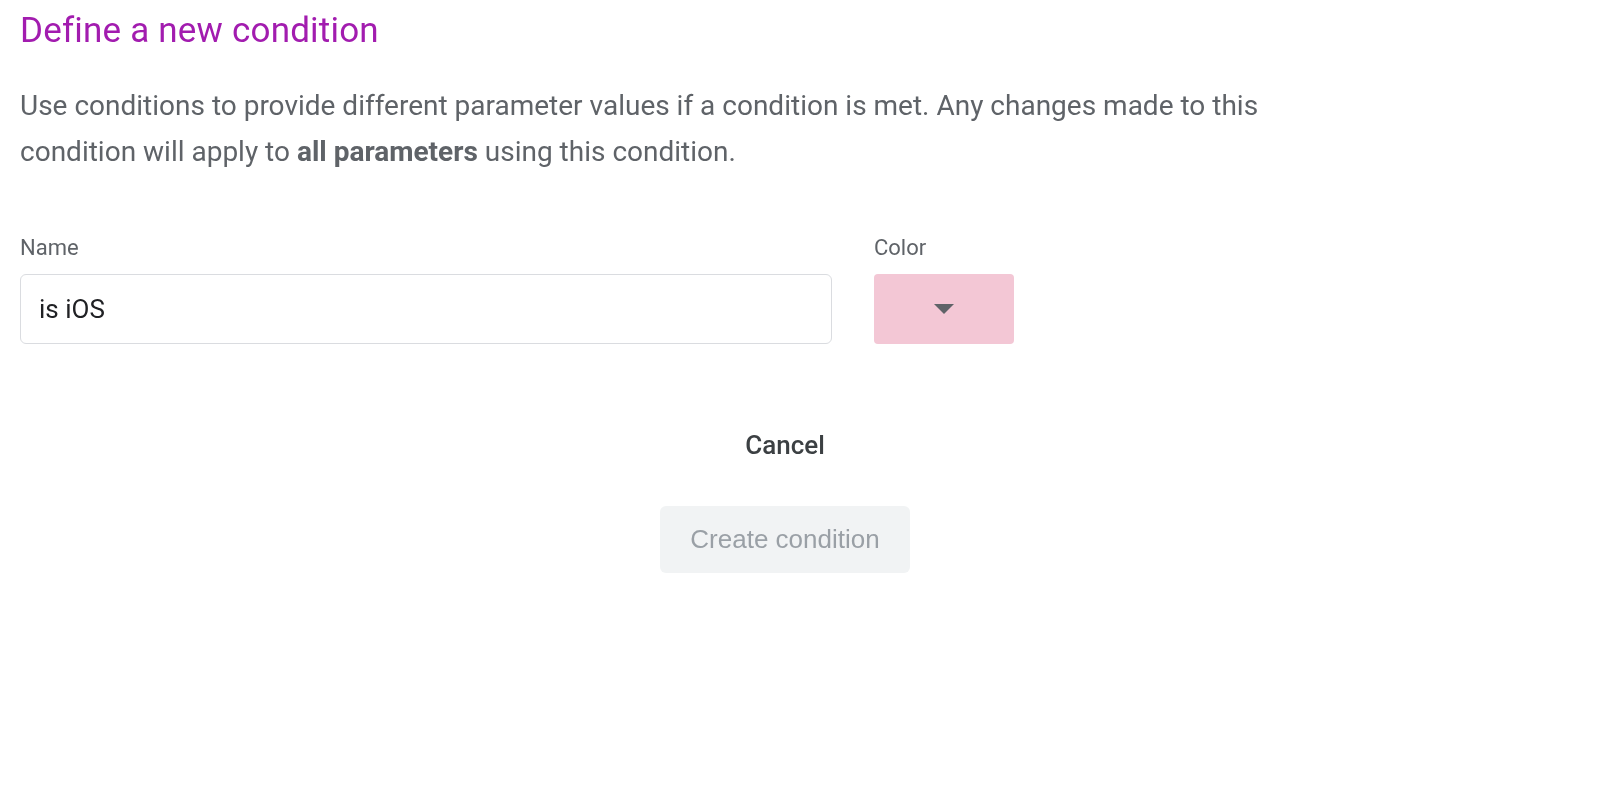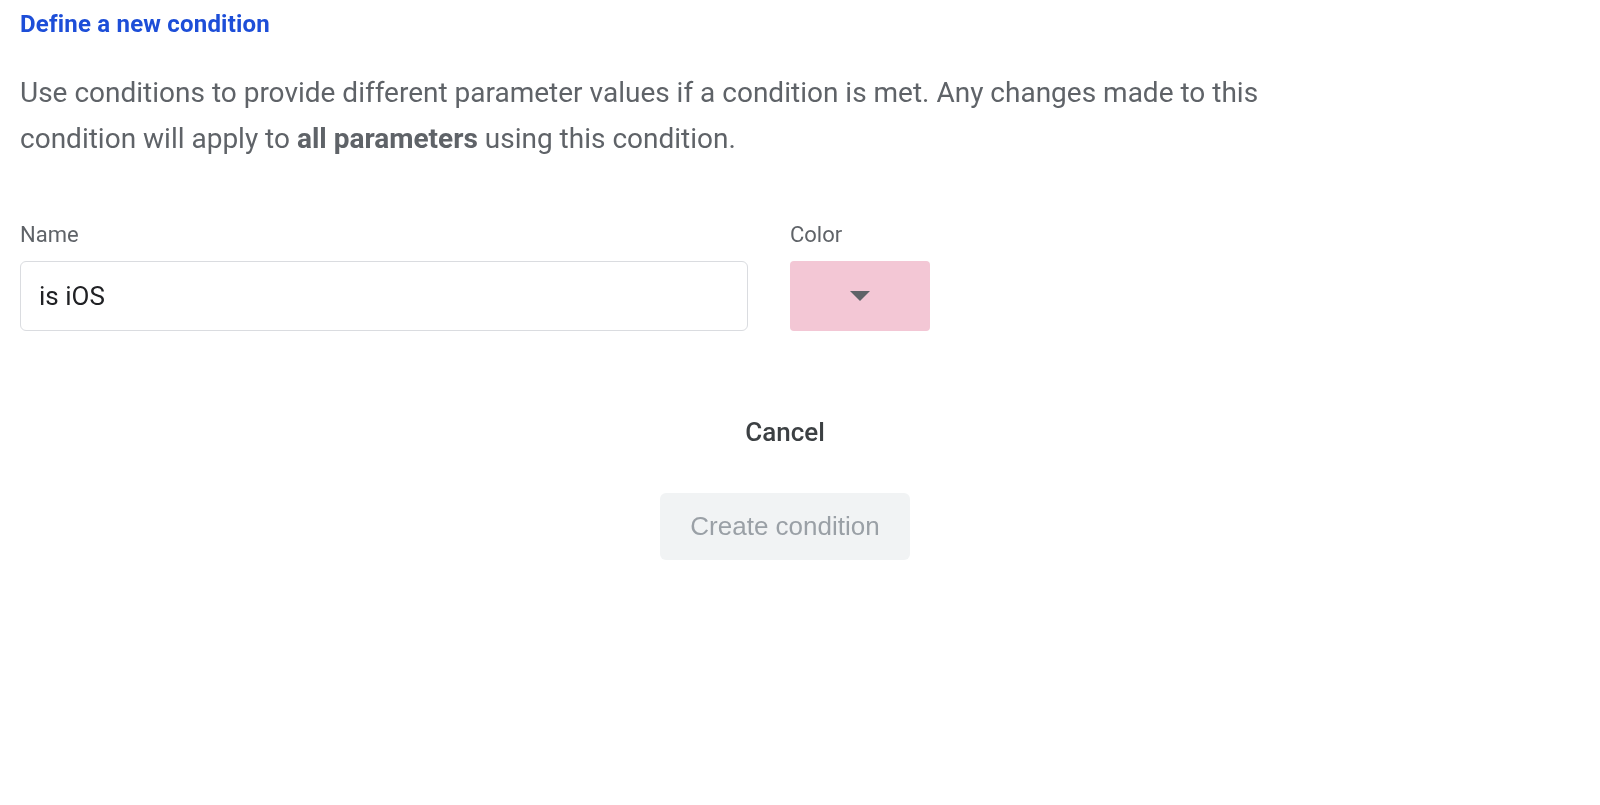--- a/index.html
+++ b/index.html
@@ -8,23 +8,23 @@
       padding: 0;
     }
     body {
       font-family: 'Roboto', 'Helvetica Neue', Arial, sans-serif;
       background: #fff;
       padding: 0 20px;
       width: 1600px;
       color: #202124;
     }
     .page-title {
-      font-size: 24px;
-      font-weight: 700;
-      color: #1d4ed8;
+      font-size: 35px;
+      font-weight: 400;
+      color: #a21caf;
       margin-top: 10px;
       margin-bottom: 32px;
       letter-spacing: 0.2px;
     }
     .description {
       font-size: 28px;
       color: #5f6368;
       line-height: 1.65;
       margin-bottom: 60px;
       max-width: 1350px;
@@ -42,21 +42,21 @@
     .form-group {
       display: flex;
       flex-direction: column;
     }
     .form-label {
       font-size: 22px;
       color: #5f6368;
       margin-bottom: 14px;
     }
     .name-input {
-      width: 728px;
+      width: 812px;
       height: 70px;
       border: 1px solid #dadce0;
       border-radius: 6px;
       padding: 0 18px;
       font-size: 26px;
       color: #202124;
       outline: none;
       font-family: inherit;
     }
     .color-select {

